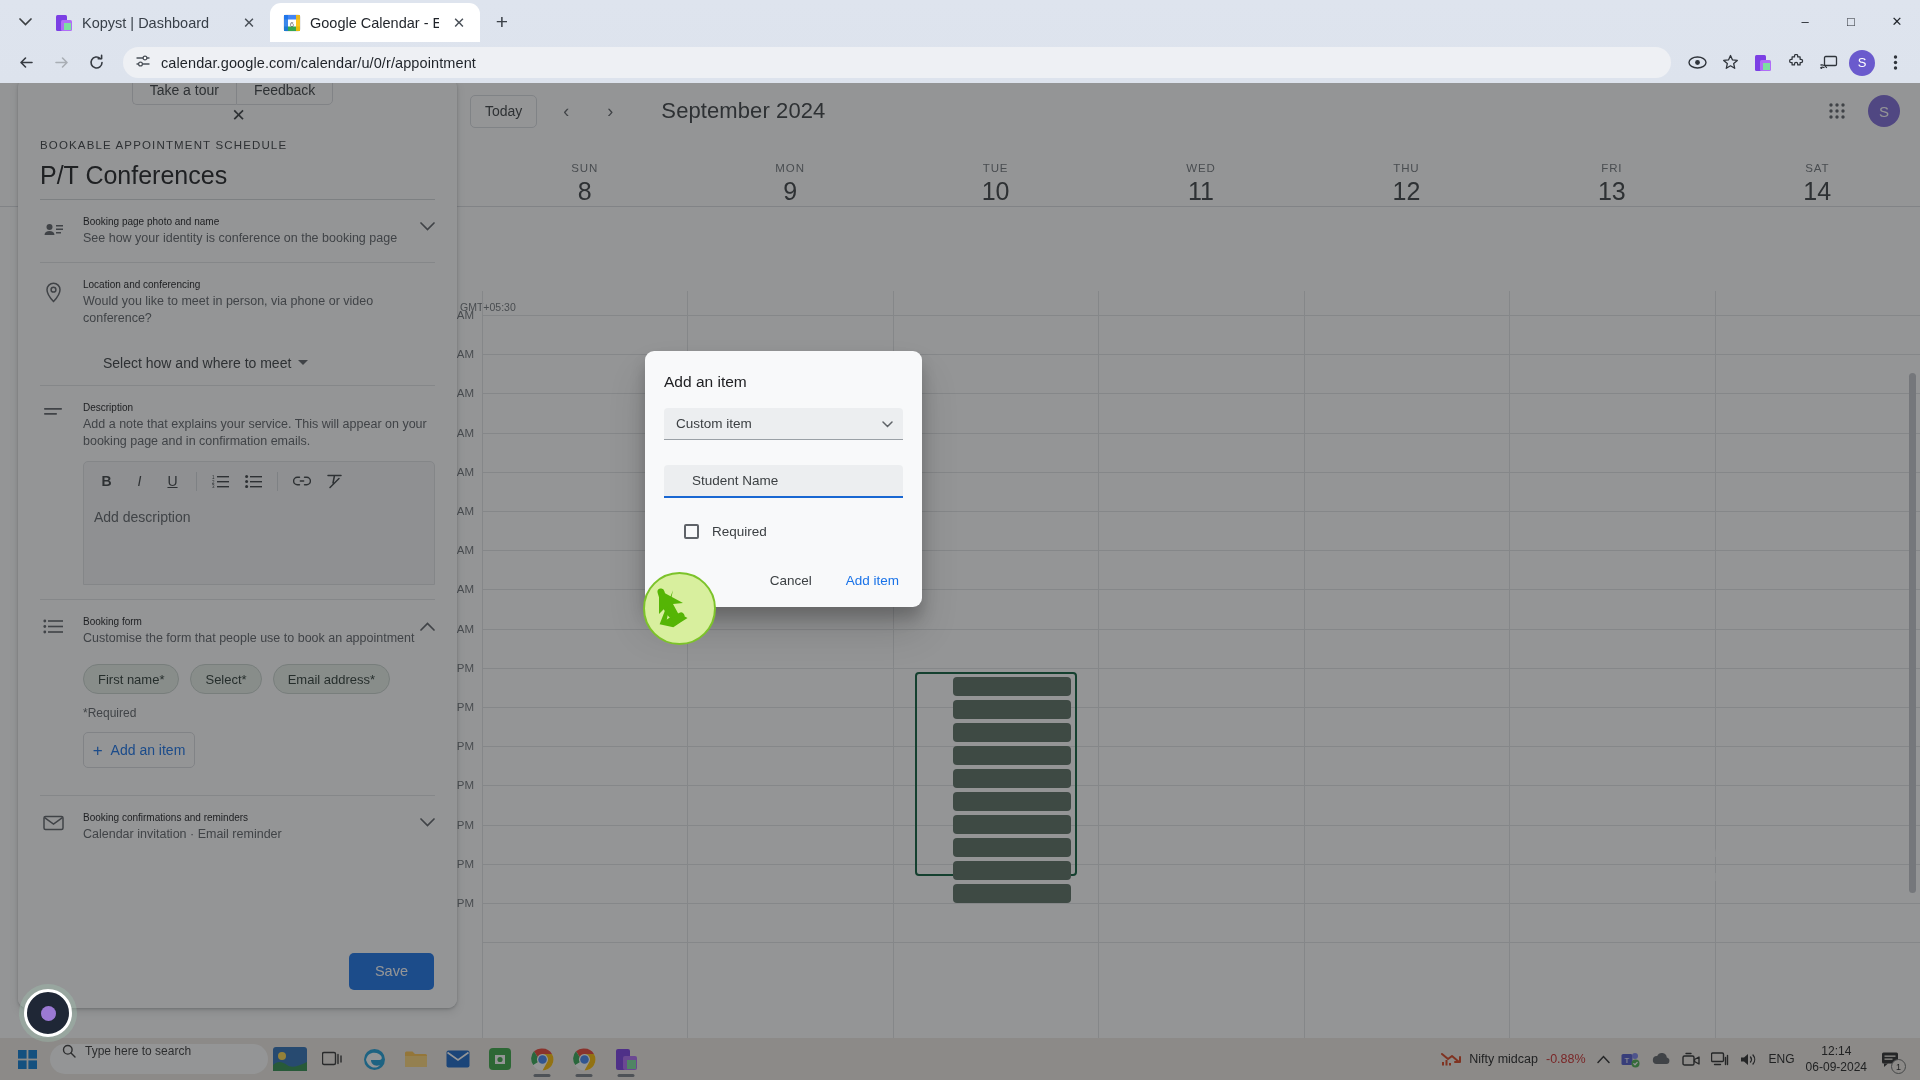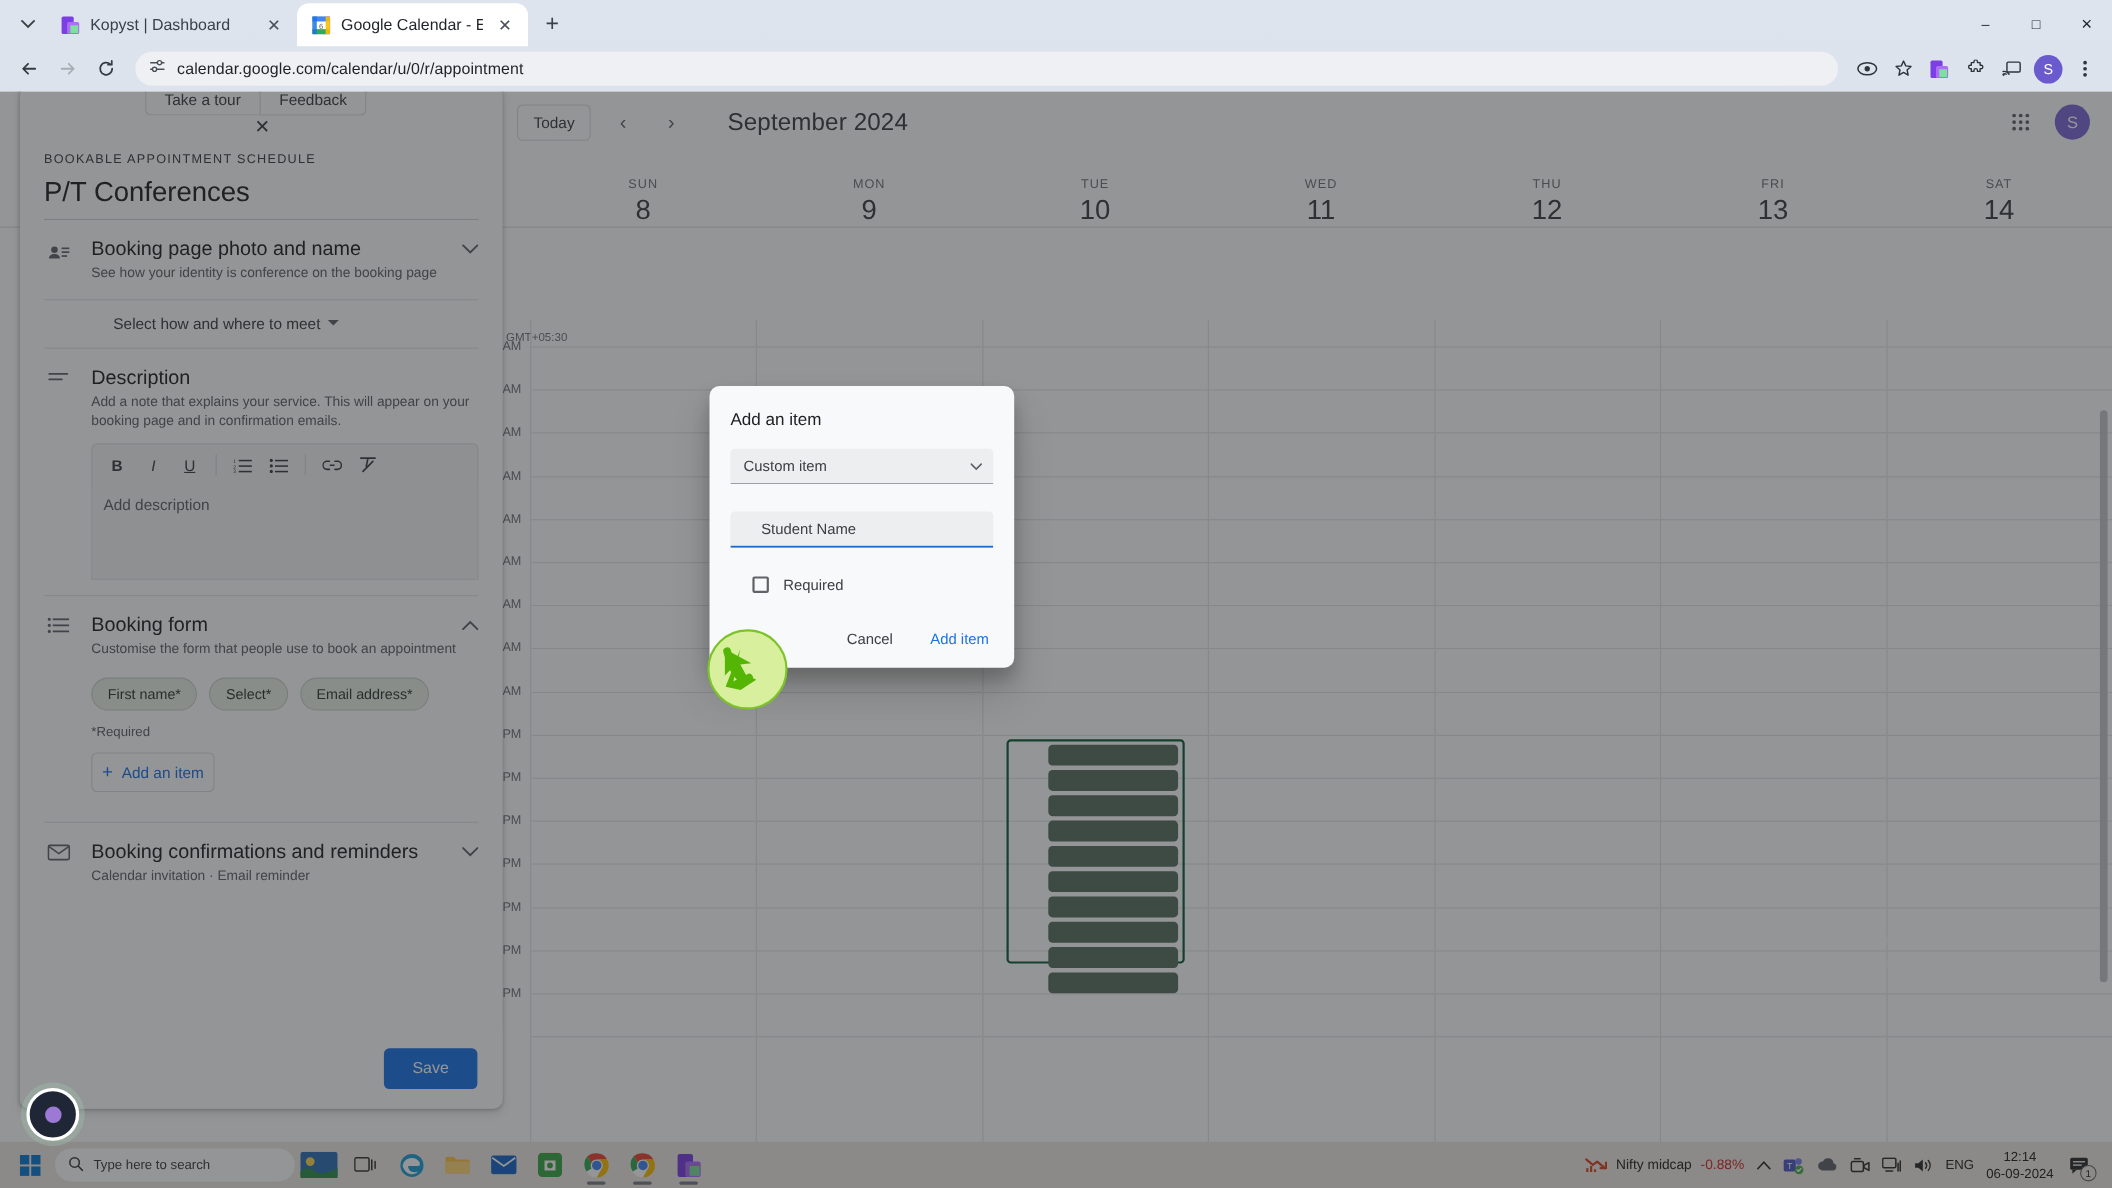--- a/index.html
+++ b/index.html
@@ -112,21 +112,21 @@
 
   .sp-body { padding: 0 22px 0 22px; }
   .sp-eyebrow { font-size: 11.5px; letter-spacing: 1.15px; color: #3c4043; margin-top: 13px; }
   .sp-title-wrap { margin-top: 10px; border-bottom: 1px solid #d4d6d9; padding-bottom: 9px; }
   .sp-title { font-size: 25px; color: #202124; font-weight: 400; }
 
   .sp-row { display: flex; gap: 17px; padding: 16px 0 15px 0; border-bottom: 1px solid #e3e4e6; position: relative; }
   .sp-row.noborder { border-bottom: none; }
   .sp-ico { width: 26px; flex: 0 0 26px; display: flex; justify-content: center; padding-top: 3px; color: #5f6368; }
   .sp-content { flex: 1; min-width: 0; }
-  .sp-h { font-size: 18px; color: #202124; }
+  .sp-h { font-size: 10px; color: #202124; }
   .sp-sub { font-size: 12.5px; color: #5f6368; margin-top: 3px; line-height: 1.35; }
   .sp-chev { position: absolute; right: 0; top: 20px; color: #5f6368; font-size: 12px; }
 
   .select-meet { font-size: 14px; color: #3c4043; margin: 13px 0 2px 63px; display: flex; align-items: center; gap: 7px; }
   .caret-dn { width: 0; height: 0; border-left: 5px solid transparent; border-right: 5px solid transparent; border-top: 5px solid #5f6368; }
 
   .editor-box { margin-top: 12px; border-radius: 5px 5px 0 0; background: #f5f6f7; border: 1px solid #e0e2e5; }
   .editor-toolbar { height: 38px; display: flex; align-items: center; gap: 4px; padding: 0 8px; }
   .etb { width: 29px; height: 29px; display: flex; align-items: center; justify-content: center;
     color: #3c4043; font-size: 14px; border-radius: 4px; }
@@ -180,21 +180,21 @@
     position: absolute; left: 643px; top: 489px; width: 73px; height: 73px; border-radius: 50%;
     background: #d8ef9e; border: 2px solid #7cc32a; z-index: 55;
     display: flex; align-items: center; justify-content: center;
   }
 
   
   .taskbar { position: absolute; left: 0; bottom: 0; width: 1920px; height: 42px;
     background: #efeae4; display: flex; align-items: center; padding: 0 6px; gap: 2px; }
   .tb-win { width: 42px; height: 40px; display: flex; align-items: center; justify-content: center; }
   .search-box { width: 218px; height: 30px; background: #ffffff; border-radius: 15px;
-    display: flex; align-items: center; gap: 9px; padding: 0 12px; font-size: 12px; color: #3b3b3b; }
+    display: flex; align-items: flex-start; gap: 9px; padding: 0 12px; font-size: 12px; color: #3b3b3b; }
   .tb-app { width: 40px; height: 40px; display: flex; align-items: center; justify-content: center; position: relative; }
   .tb-app.running::after { content: ""; position: absolute; bottom: 2px; left: 50%; transform: translateX(-50%);
     width: 17px; height: 3px; border-radius: 2px; background: #7a7f86; }
   .tray { margin-left: auto; display: flex; align-items: center; gap: 11px; padding-right: 10px; }
   .ticker { display: flex; align-items: center; gap: 8px; font-size: 12.5px; color: #232323; }
   .ticker-chg { color: #cc2b2b; font-size: 12.5px; }
   .tray-ico { display: flex; align-items: center; justify-content: center; color: #2b2b2b; }
   .tray-lang { font-size: 12px; color: #232323; }
   .clock { font-size: 12px; color: #232323; text-align: center; line-height: 1.35; }
   .notif { position: relative; width: 26px; height: 26px; display: flex; align-items: center; justify-content: center; }
@@ -591,20 +591,32 @@
           <div class="sp-h">Booking page photo and name</div>
           <div class="sp-sub">See how your identity is conference on the booking page</div>
         </div>
         <div class="sp-chev">
           <svg width="15" height="9" viewBox="0 0 15 9">
               <path d="M1 1l6.5 6.5L14 1" stroke="#5f6368" stroke-width="1.7" fill="none" stroke-linecap="round"></path>
             </svg>
         </div>
       </div>
 
+      <div class="sp-row noborder">
+        <div class="sp-ico">
+          <svg width="19" height="21" viewBox="0 0 19 21">
+              <path d="M9.5 1.2c-3.6 0-6.5 2.9-6.5 6.5 0 4.9 6.5 11.8 6.5 11.8s6.5-6.9 6.5-11.8c0-3.6-2.9-6.5-6.5-6.5z" fill="none" stroke="#5f6368" stroke-width="1.5"></path>
+              <circle cx="9.5" cy="7.7" r="2.4" fill="none" stroke="#5f6368" stroke-width="1.5"></circle>
+            </svg>
+        </div>
+        <div class="sp-content">
+          <div class="sp-h">Location and conferencing</div>
+          <div class="sp-sub">Would you like to meet in person, via phone or video conference?</div>
+        </div>
+      </div>
 
       <div class="select-meet">
         <span>Select how and where to meet</span>
         <span class="caret-dn"></span>
       </div>
 
       <div class="sp-row" style="border-top:1px solid #e3e4e6; border-bottom:none; margin-top:14px; padding-bottom:4px;">
         <div class="sp-ico">
           <svg width="20" height="14" viewBox="0 0 20 14">
               <rect x="1" y="3" width="18" height="1.7" rx=".8" fill="#5f6368"></rect>

